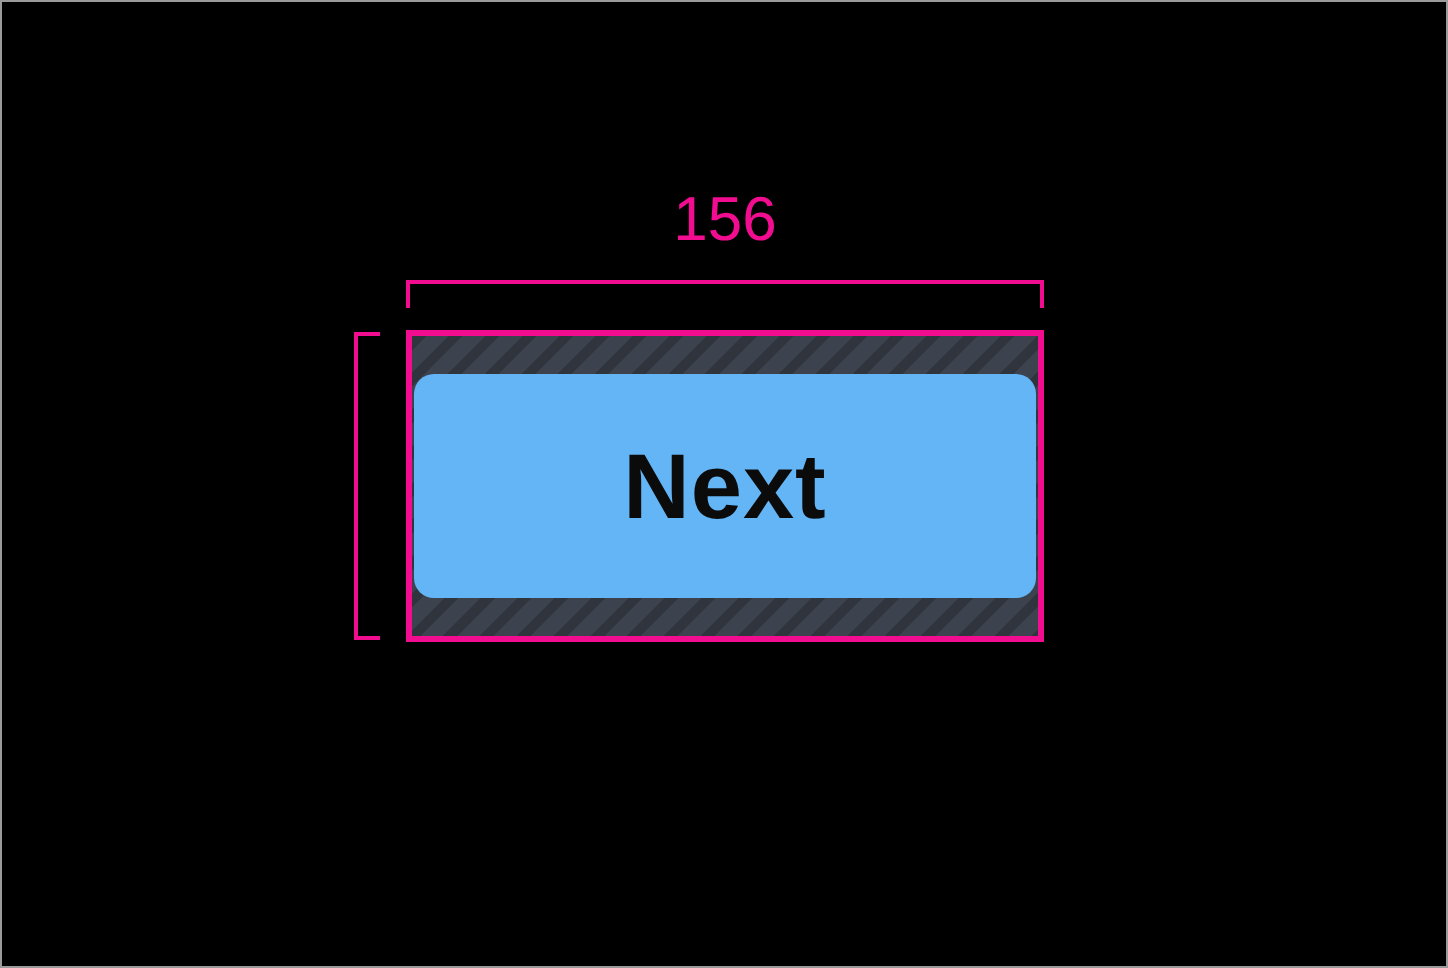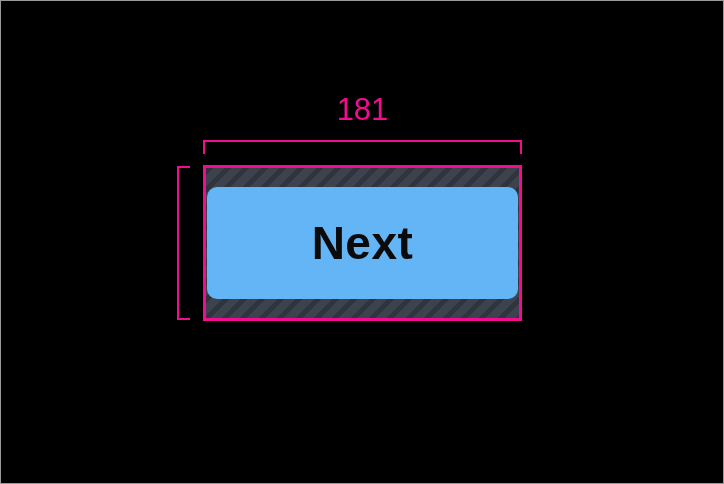--- a/index.html
+++ b/index.html
@@ -99,21 +99,21 @@
     border-left: 2px solid var(--accent, #f20d90);
     border-top: 2px solid var(--accent, #f20d90);
     border-bottom: 2px solid var(--accent, #f20d90);
   }
 </style>
 </head>
 <body>
 
 <div class="screen">
 
-  <div class="dim-label width-label">181</div>
+  <div class="dim-label width-label">156</div>
   <div class="width-dim-line"></div>
 
   <div class="height-dim-line"></div>
 
   <div class="widget-bounds">
     <button class="next-button">
       <span>Next</span>
     </button>
   </div>
 

